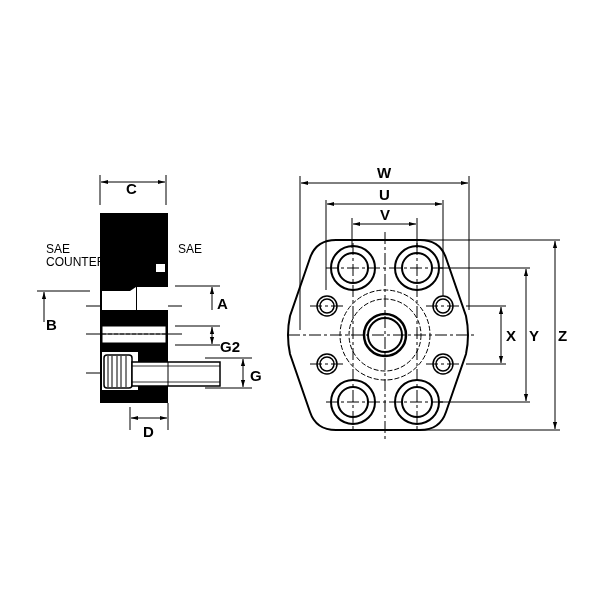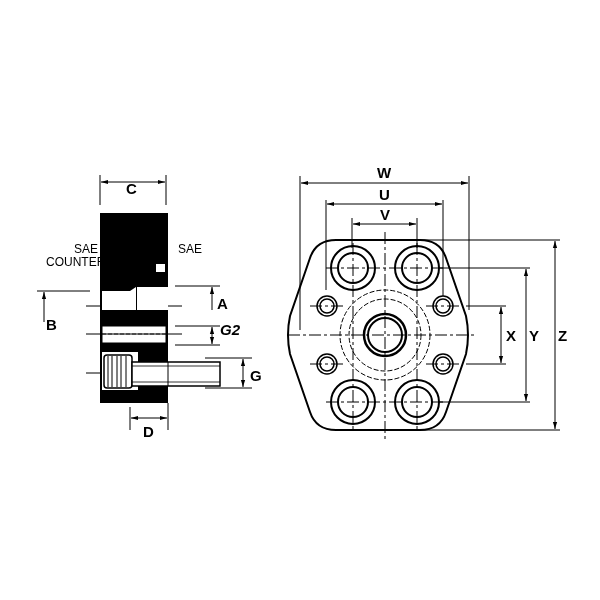--- a/index.html
+++ b/index.html
@@ -1,19 +1,19 @@
 <!DOCTYPE html>
 <html><head>
 <meta charset="utf-8">
 <style>
   html,body{margin:0;padding:0;background:#ffffff;}
   body{width:600px;height:600px;position:relative;overflow:hidden;font-family:"Liberation Sans",sans-serif;}
   svg{position:absolute;left:0;top:0;}
   .lbl{position:absolute;font-family:"Liberation Sans",sans-serif;font-weight:bold;font-size:15px;color:#000;line-height:1;}
-  .lbl-n{position:absolute;font-family:"Liberation Sans",sans-serif;font-weight:normal;font-size:12px;color:#000;line-height:1.05;text-align:right;}
+  .lbl-n{position:absolute;font-family:"Liberation Sans",sans-serif;font-weight:normal;font-size:12px;color:#000;line-height:1.05;text-align:left;}
 </style>
 </head>
 <body>
 
 <svg width="600" height="600" viewBox="0 0 600 600">
   <defs>
     <marker id="ar" viewBox="0 0 10 10" refX="10" refY="5" markerWidth="7" markerHeight="7" orient="auto-start-reverse">
       <path d="M0,2 L10,5 L0,8 z" fill="#000"></path>
     </marker>
   </defs>
@@ -151,21 +151,21 @@
 </svg>
 
 <div class="lbl" style="left:126px;top:181px;">C</div>
 <div class="lbl-n" style="left:46px;top:243px;width:52px;">
   <span>SAE</span><br>
   <span>COUNTER</span>
 </div>
 <div class="lbl-n" style="left:178px;top:243px;">SAE</div>
 <div class="lbl" style="left:217px;top:296px;">A</div>
 <div class="lbl" style="left:46px;top:317px;">B</div>
-<div class="lbl" style="left:220px;top:322px;font-style:italic;">G2</div>
+<div class="lbl" style="left:220px;top:339px;">G2</div>
 <div class="lbl" style="left:250px;top:368px;">G</div>
 <div class="lbl" style="left:143px;top:424px;">D</div>
 
 <div class="lbl" style="left:377px;top:165px;">W</div>
 <div class="lbl" style="left:379px;top:187px;">U</div>
 <div class="lbl" style="left:380px;top:207px;">V</div>
 <div class="lbl" style="left:506px;top:328px;">X</div>
 <div class="lbl" style="left:529px;top:328px;">Y</div>
 <div class="lbl" style="left:558px;top:328px;">Z</div>
 

